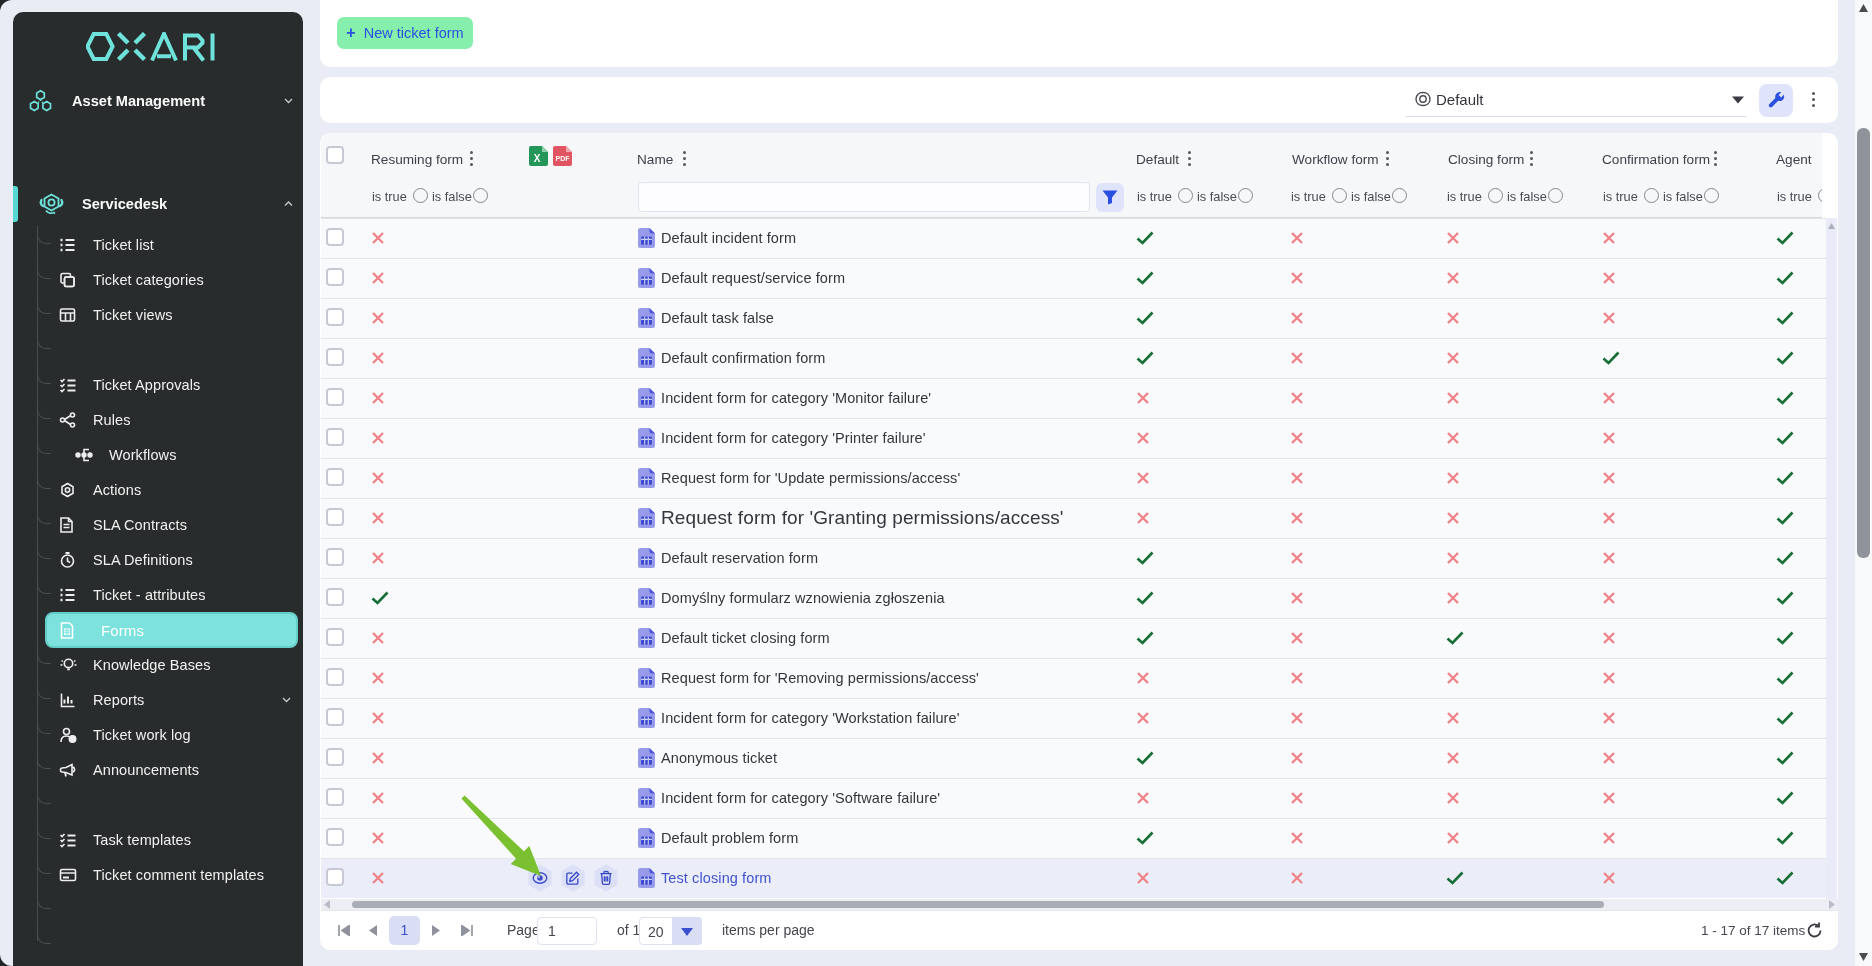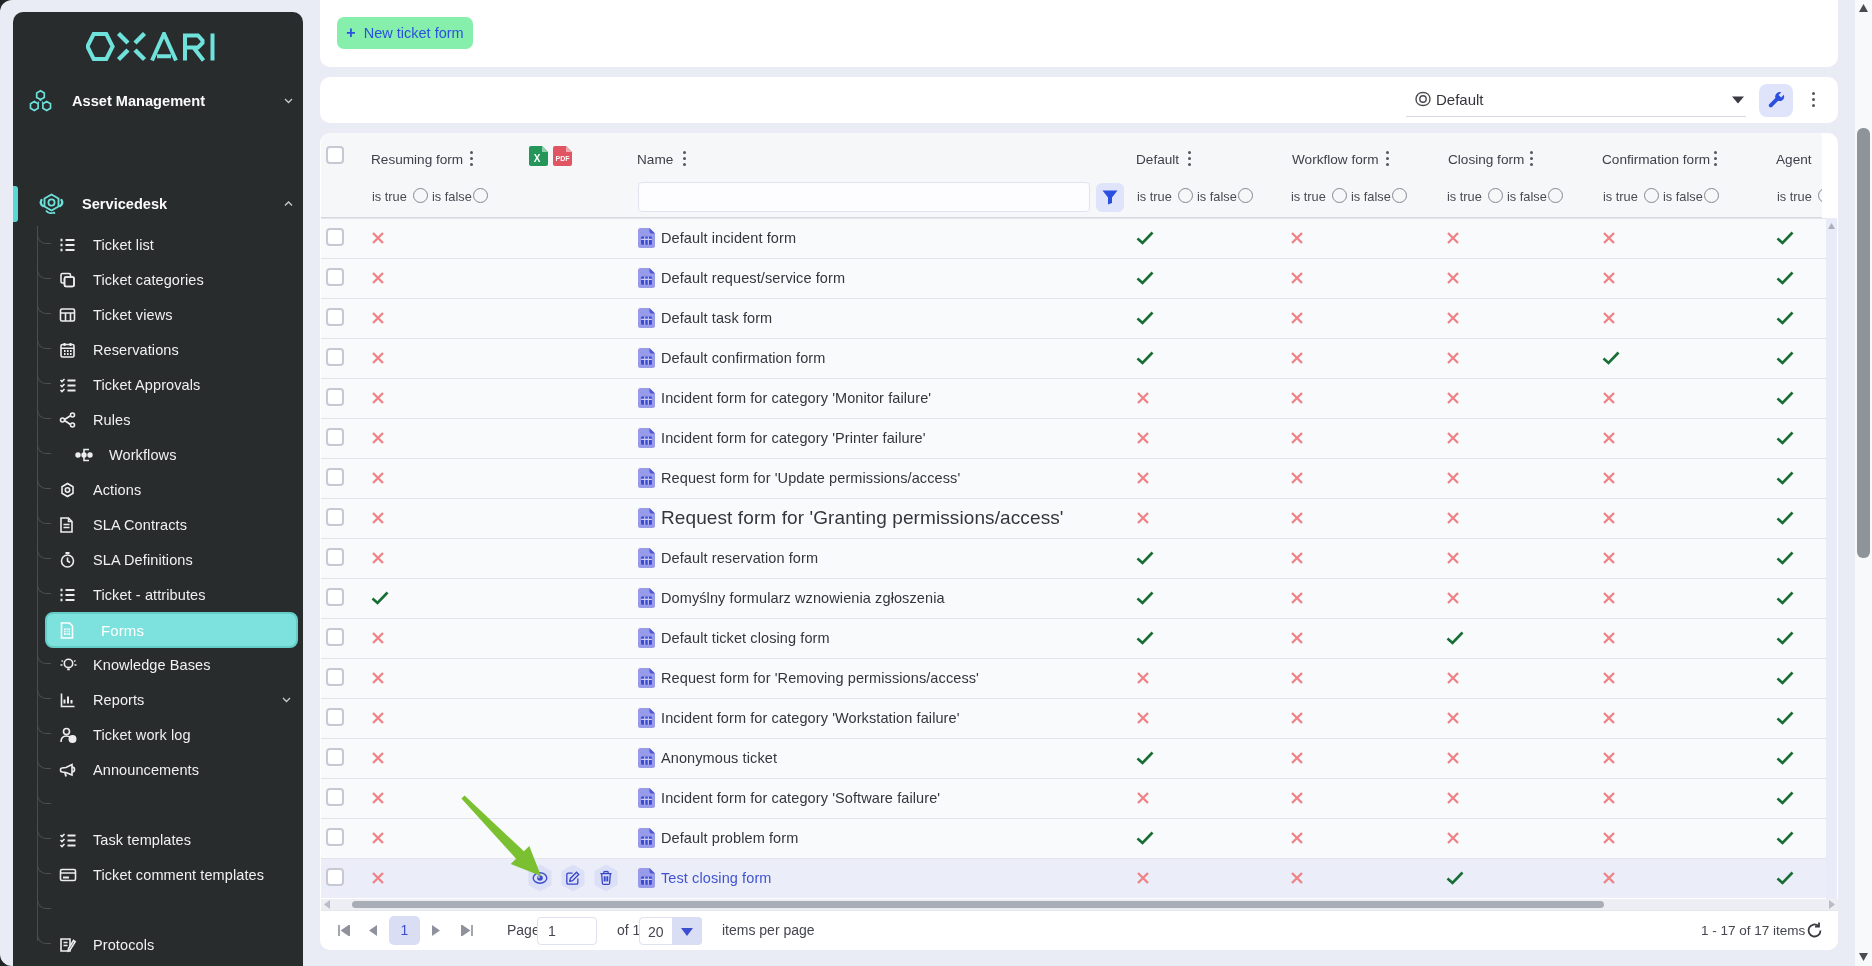--- a/index.html
+++ b/index.html
@@ -126,33 +126,20 @@
         <svg width="17" height="17" viewBox="0 0 17 17">
           <g stroke="#ededee" stroke-width="1.6" fill="none">
             <rect x="1.5" y="2.5" width="14" height="12" rx="1.5"></rect>
             <path d="M1.5 6.5 h14 M6.5 6.5 v8 M11.5 6.5 v8"></path>
           </g>
         </svg>
       </span>
       <span class="txt">Ticket views</span>
     </div>
 <div class="elbow" style="top:319px;"></div>
-<div class="sitem" style="top:320px;">
-      <span class="ic">
-        <svg width="17" height="17" viewBox="0 0 17 17">
-          <g stroke="#ededee" stroke-width="1.6" fill="none">
-            <rect x="2" y="3" width="13" height="12.5" rx="1.5"></rect>
-            <path d="M2 6.8 h13"></path>
-            <path d="M5.5 1.5 v3 M11.5 1.5 v3" stroke-width="2"></path>
-            <path d="M5 9.5 h1.6 M8 9.5 h1.6 M11 9.5 h1.6 M5 12.5 h1.6 M8 12.5 h1.6 M11 12.5 h1.6" stroke-width="1.8"></path>
-          </g>
-        </svg>
-      </span>
-      <span class="txt">Reservations</span>
-    </div>
 <div class="elbow" style="top:354px;"></div>
 <div class="sitem" style="top:355px;">
       <span class="ic">
         <svg width="18" height="17" viewBox="0 0 18 17">
           <g stroke="#ededee" stroke-width="1.6" fill="none">
             <path d="M1.5 3.5 l1.5 1.5 2.5 -2.5 M1.5 8.5 l1.5 1.5 2.5 -2.5 M1.5 13.5 l1.5 1.5 2.5 -2.5"></path>
             <path d="M8.5 4 h8 M8.5 9 h8 M8.5 14 h8" stroke-width="2"></path>
           </g>
         </svg>
       </span>
@@ -326,32 +313,20 @@
             <rect x="1.5" y="3" width="15" height="11" rx="1.5"></rect>
             <path d="M4 11 h6" stroke-width="1.8"></path>
             <path d="M1.5 6.5 h15"></path>
           </g>
         </svg>
       </span>
       <span class="txt">Ticket comment templates</span>
     </div>
 <div class="elbow" style="top:879px;"></div>
 <div class="elbow" style="top:914px;"></div>
-<div class="sitem" style="top:915px;">
-      <span class="ic">
-        <svg width="18" height="17" viewBox="0 0 18 17">
-          <g stroke="#ededee" stroke-width="1.6" fill="none">
-            <path d="M2 2.5 h9 v12 h-9 Z"></path>
-            <path d="M4.5 6 h4 M4.5 9 h4"></path>
-            <path d="M15.5 4 l-5 8 l-.3 2.5 l2 -1.3 l5 -8 Z" fill="#292c2d" transform="translate(-1,0)"></path>
-          </g>
-        </svg>
-      </span>
-      <span class="txt">Protocols</span>
-    </div>
 </div>
 <div class="card" style="left:320px;top:-12px;width:1518px;height:79px;"></div>
 <div id="btn-new"><span style="font-weight:bold;font-size:16px;position:relative;top:0px;">+</span>&nbsp; New ticket form</div>
 <div class="card" style="left:320px;top:77px;width:1518px;height:46px;"></div>
 <svg class="abs" style="left:1415px;top:91px;" width="16" height="16" viewBox="0 0 16 16" fill="none" stroke="#494a52" stroke-width="1.4">
 <path d="M1 8 C1 4 4 1.5 8 1.5 C12 1.5 15 4 15 8 C15 12 12 14.5 8 14.5 C4 14.5 1 12 1 8 C1 6 2 4.5 3 3.8"></path>
     <circle cx="8" cy="8" r="3.2"></circle>
   </svg>
 <div class="abs" style="left:1436px;top:91px;font-size:15px;color:#34353d;">Default</div>
 <div id="sel-underline"></div>
@@ -560,21 +535,21 @@
     </svg>
   </div>
 <div class="abs" style="left:638px;top:308px;">
     <svg width="17" height="20" viewBox="0 0 17 20">
       <path d="M2.5 0 h9 L17 5.5 V17.5 a2.5 2.5 0 0 1 -2.5 2.5 H2.5 a2.5 2.5 0 0 1 -2.5 -2.5 V2.5 a2.5 2.5 0 0 1 2.5 -2.5 Z" fill="#989be9"></path>
       <path d="M11.5 0 L17 5.5 h-3.5 a2 2 0 0 1 -2 -2 Z" fill="#4c58d8"></path>
       <rect x="3.1" y="8.6" width="10.8" height="8.2" rx="1" fill="#3b4ad0"></rect>
       <path d="M3.1 11.4 h10.8 M6.7 8.6 v8.2 M10.3 8.6 v8.2" stroke="#cdcff4" stroke-width="1.1"></path>
     </svg>
   </div>
-<div class="abs" style="left:661px;top:298px;height:40px;line-height:40px;color:#34353d;font-size:14.5px;letter-spacing:.1px;">Default task form</div>
+<div class="abs" style="left:661px;top:298px;height:40px;line-height:40px;color:#34353d;font-size:14.5px;letter-spacing:.1px;">Default task false</div>
 <div class="row" style="top:338px;background:#f9fafb;"></div>
 <div class="chk" style="left:326px;top:348px;"></div>
 <div class="abs" style="left:371px;top:351px;">
     <svg width="14" height="14" viewBox="0 0 14 14" fill="none">
       <path d="M2 2 L12 12 M12 2 L2 12" stroke="#ef8286" stroke-width="2.3"></path>
     </svg>
   </div>
 <div class="abs" style="left:1136px;top:351px;">
     <svg width="18" height="14" viewBox="0 0 18 14" fill="none">
       <path d="M1.5 7.5 L6.5 12 L16.5 1.5" stroke="#166e34" stroke-width="2.6"></path>

